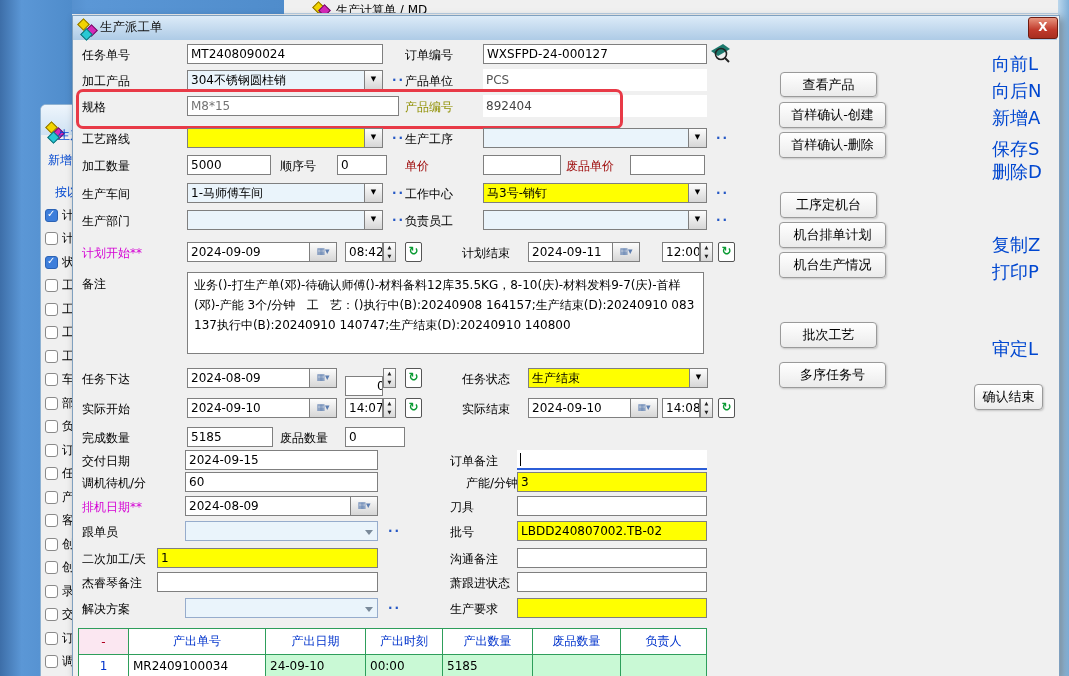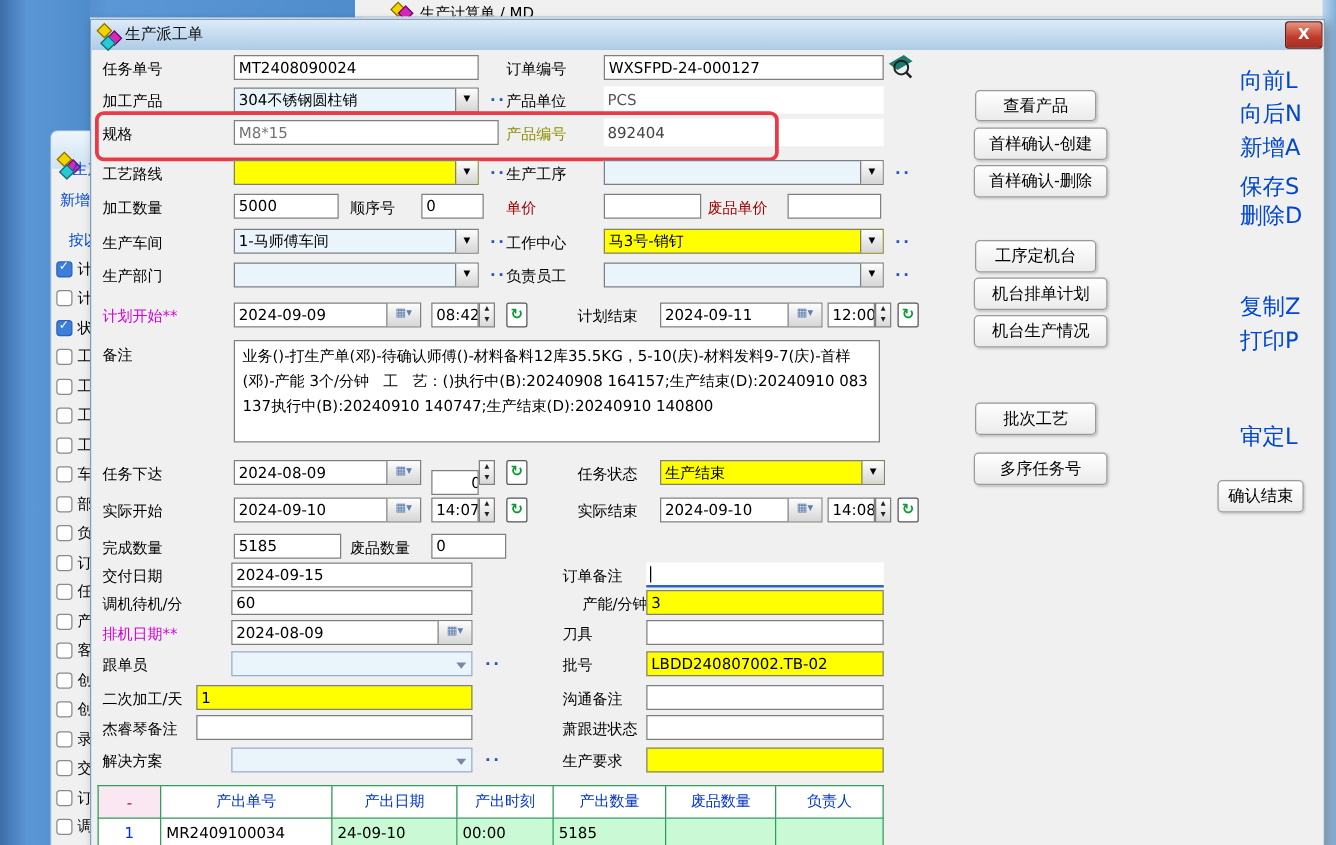--- a/index.html
+++ b/index.html
@@ -288,33 +288,33 @@
     <span class="cv">2024-09-09</span>
     <span class="cb wide">▦▾</span>
   </div>
   <div class="inp" style="left:345px;top:242px;width:38px;">08:42</div>
   <div class="spin" style="left:383px;top:242px;">
       <div>▲</div>
       <div>▼</div>
     </div>
   <div class="refresh" style="left:405px;top:242px;">↻</div>
   <div class="lbl" style="left:462px;top:243px;">计划结束</div>
-  <div class="combo white" style="left:528px;top:242px;width:130px;">
+  <div class="combo white" style="left:528px;top:242px;width:112px;">
     <span class="cv">2024-09-11</span>
     <span class="cb wide">▦▾</span>
   </div>
   <div class="inp" style="left:662px;top:242px;width:38px;">12:00</div>
   <div class="spin" style="left:700px;top:242px;">
       <div>▲</div>
       <div>▼</div>
     </div>
   <div class="refresh" style="left:718px;top:242px;">↻</div>
 
   <div class="lbl" style="left:82px;top:274px;">备注</div>
-  <div id="remark">业务()-打生产单(邓)-待确认师傅()-材料备料12库35.5KG，5-10(庆)-材料发料9-7(庆)-首样      (邓)-产能 3个/分钟   工   艺：()执行中(B):20240908 164157;生产结束(D):20240910 083137执行中(B):20240910 140747;生产结束(D):20240910 140800</div>
+  <div id="remark">业务()-打生产单(邓)-待确认师傅()-材料备料12库35.5KG，8-10(庆)-材料发料9-7(庆)-首样      (邓)-产能 3个/分钟   工   艺：()执行中(B):20240908 164157;生产结束(D):20240910 083137执行中(B):20240910 140747;生产结束(D):20240910 140800</div>
 
   <div class="lbl" style="left:82px;top:369px;">任务下达</div>
   <div class="combo white" style="left:187px;top:368px;width:150px;">
     <span class="cv">2024-08-09</span>
     <span class="cb wide">▦▾</span>
   </div>
   <div class="inp" style="left:345px;top:376px;width:38px;padding-left:31px;">09:39</div>
   <div class="spin" style="left:383px;top:368px;">
       <div>▲</div>
       <div>▼</div>

